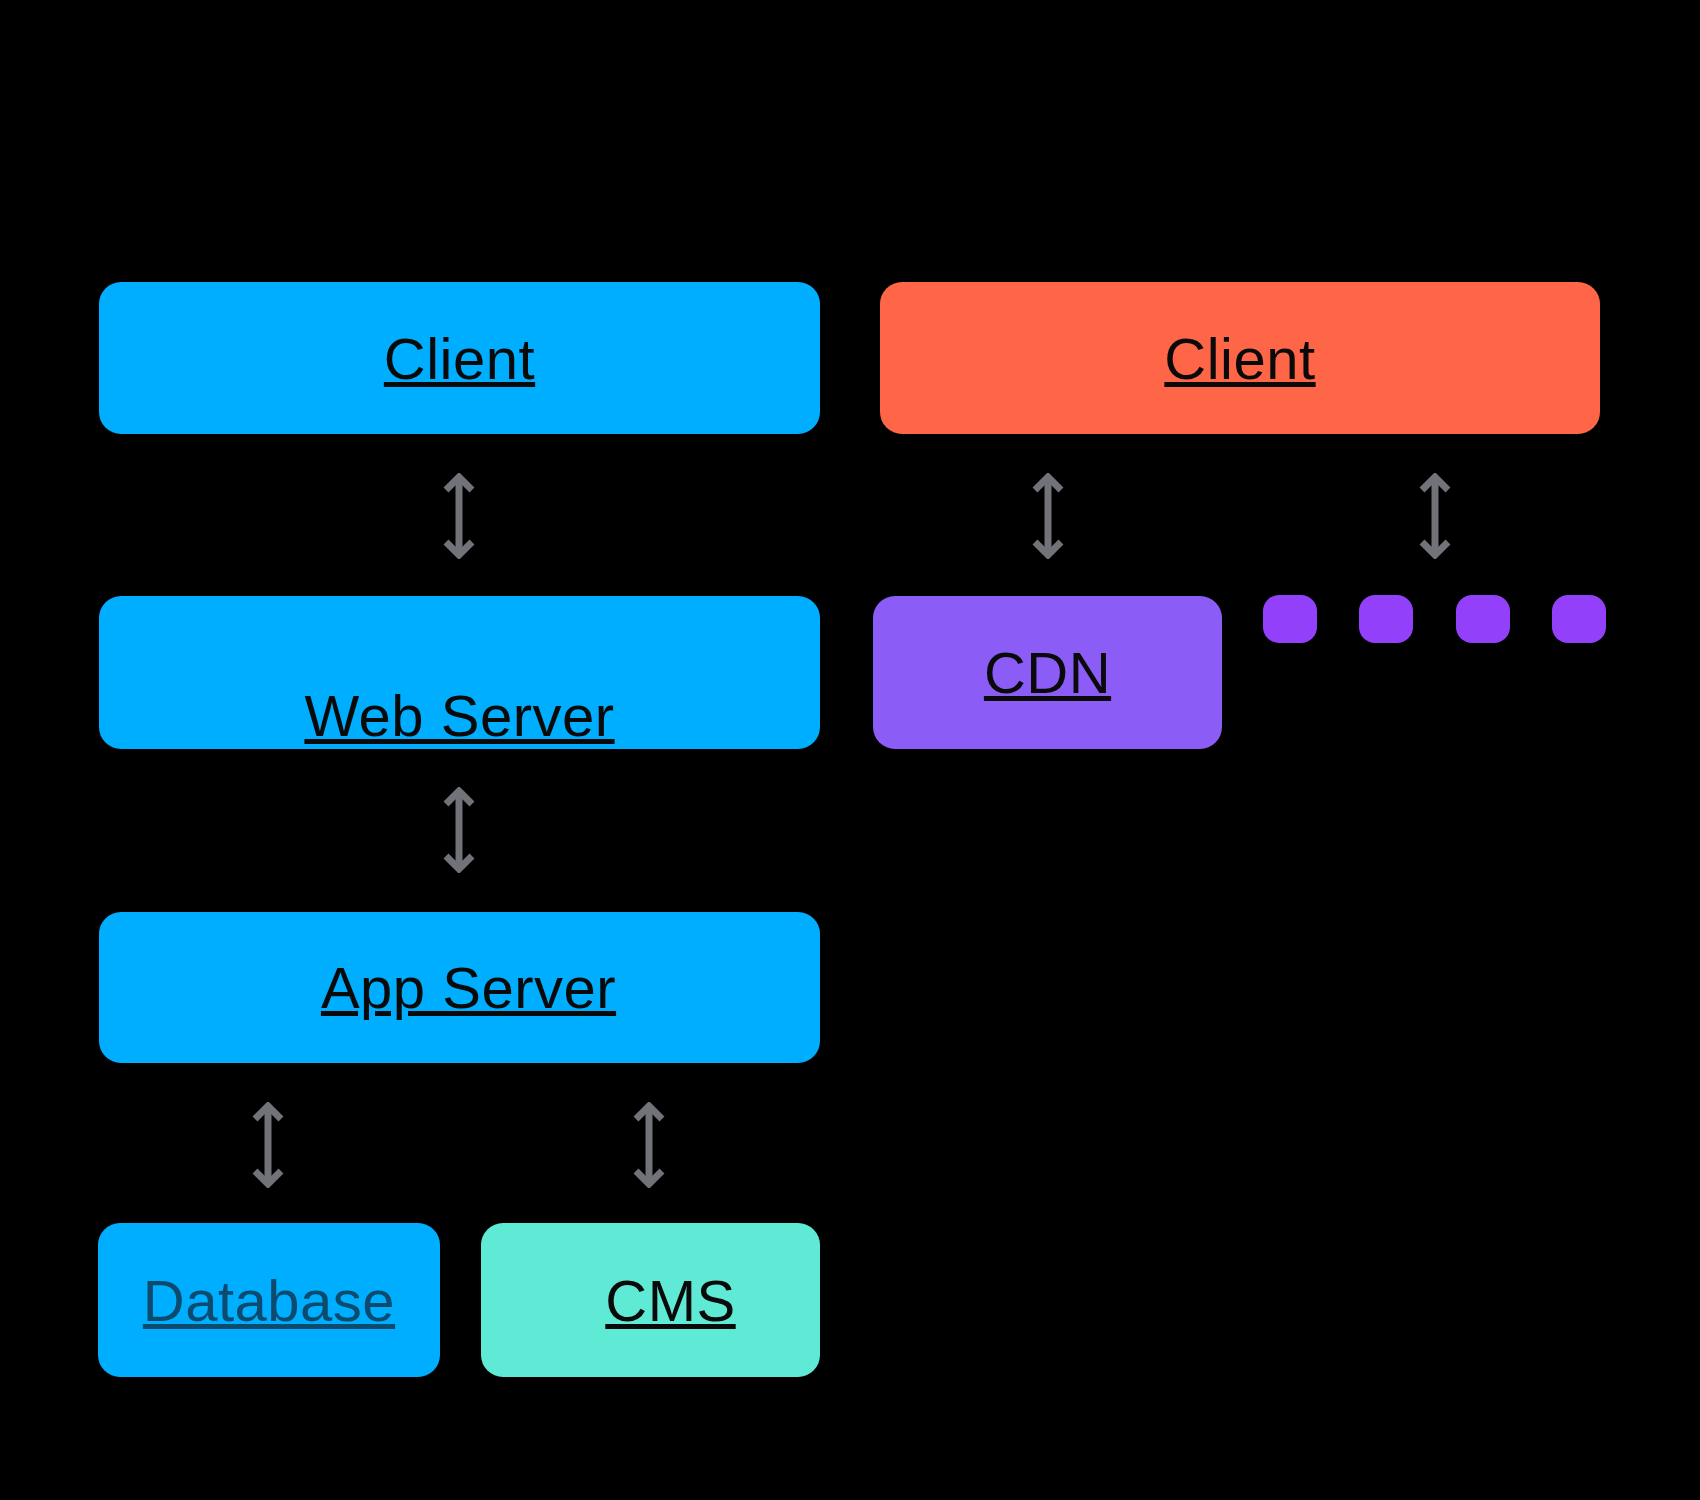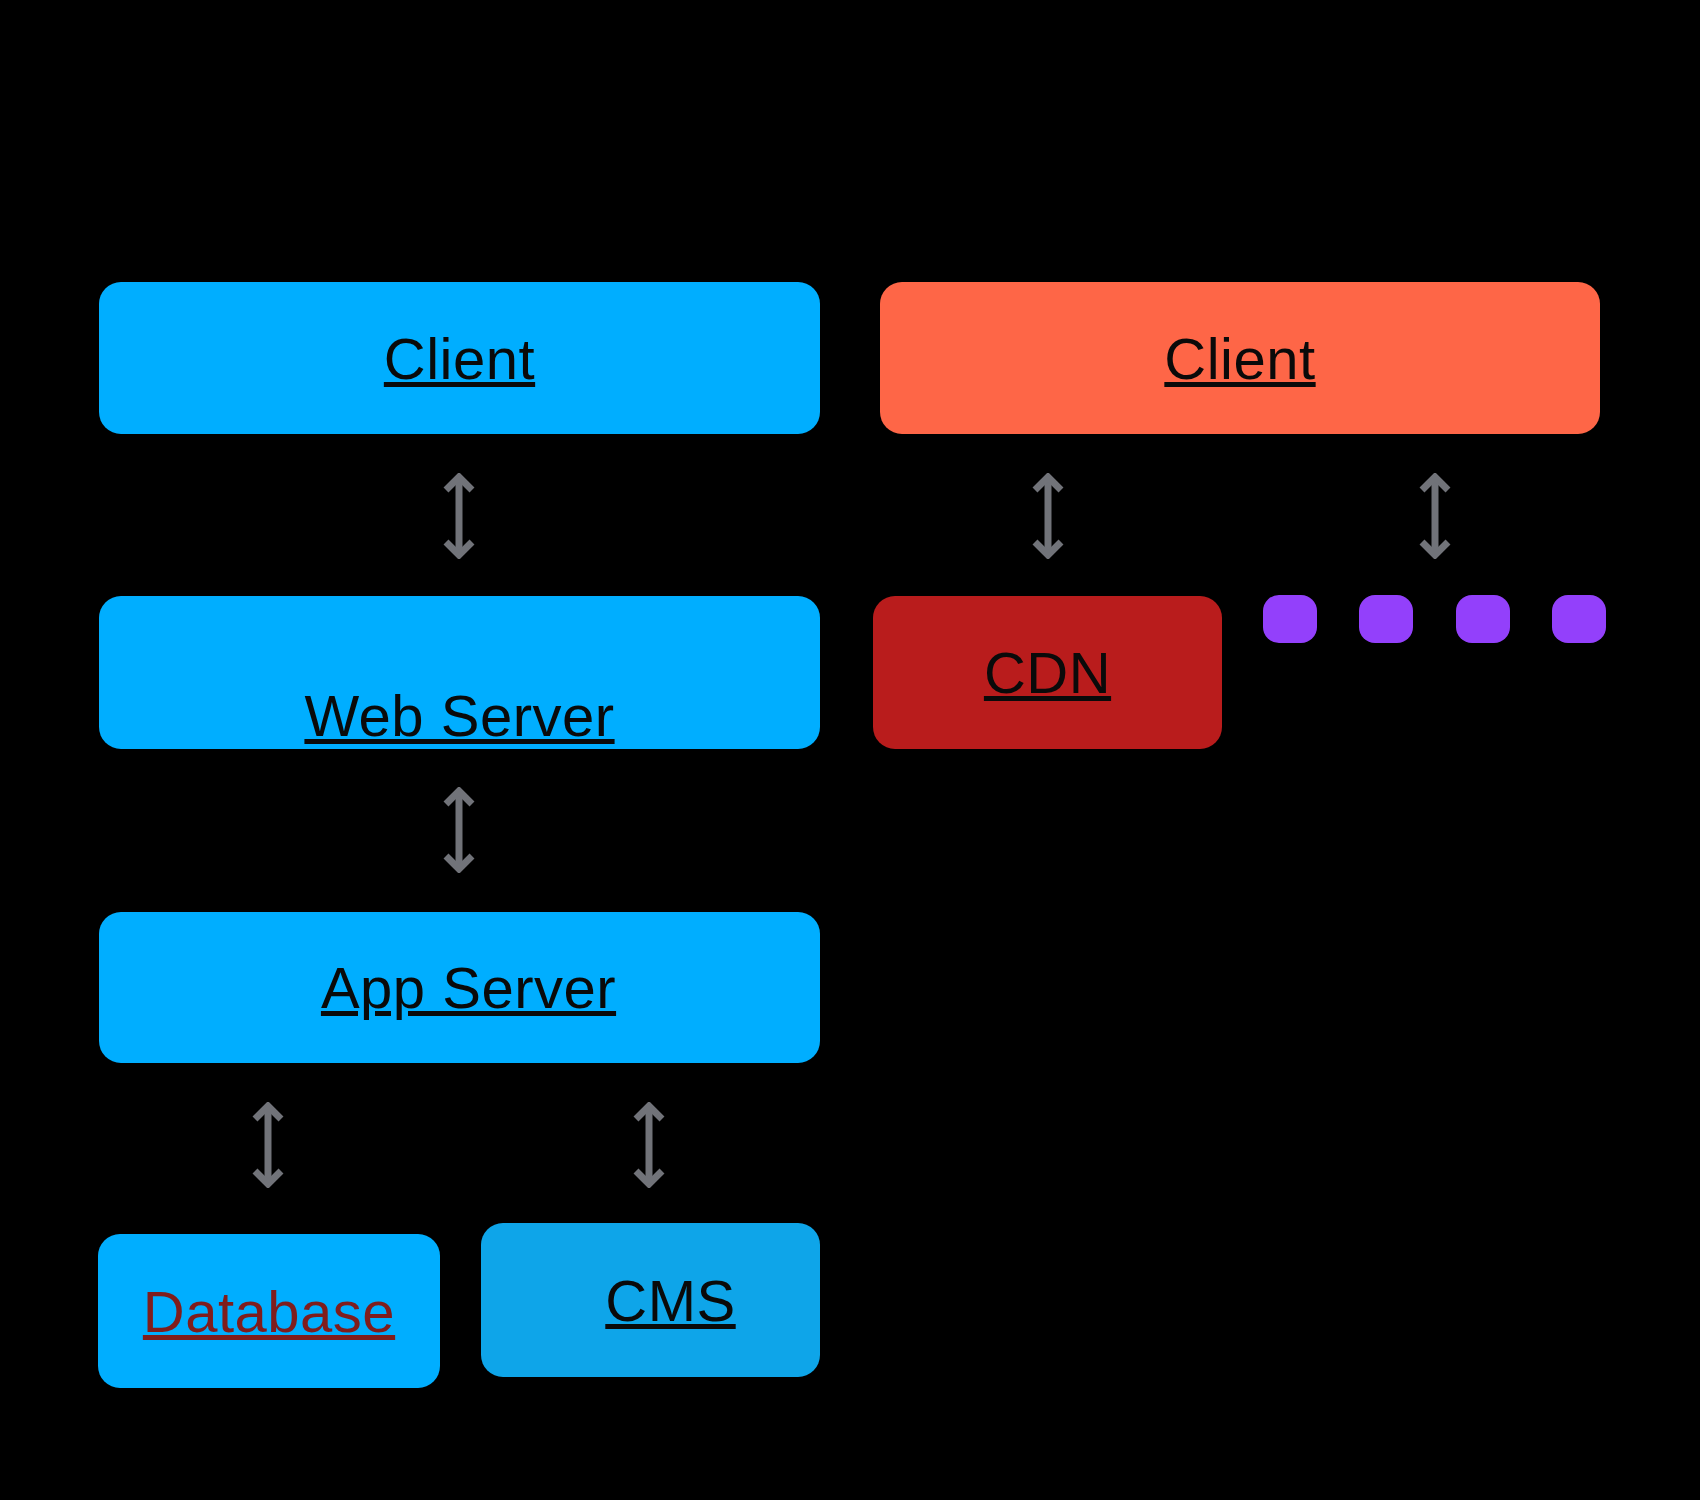--- a/index.html
+++ b/index.html
@@ -78,33 +78,33 @@
   </div>
 
   <div class="node" id="n-client-right" style="background: rgb(254, 102, 71); color: rgb(10, 10, 10);">
     <span class="node-label">Client</span>
   </div>
 
   <div class="node" id="n-web-server" style="background: rgb(0, 174, 255); color: rgb(10, 10, 10); align-items: flex-end;">
     <span class="node-label">Web Server</span>
   </div>
 
-  <div class="node" id="n-cdn" style="background: #b91c1c; color: rgb(10, 10, 10);">
+  <div class="node" id="n-cdn" style="background: #8b5cf6; color: rgb(10, 10, 10);">
     <span class="node-label">CDN</span>
   </div>
 
   <div class="node" id="n-app-server" style="background: rgb(0, 174, 255); color: rgb(10, 10, 10); padding-left: 18px;">
     <span class="node-label">App Server</span>
   </div>
 
-  <div class="node" id="n-database" style="background: rgb(0, 174, 255); color: #7f1d1d; margin-top: 11px;">
+  <div class="node" id="n-database" style="background: rgb(0, 174, 255); color: #0c4a6e;">
     <span class="node-label">Database</span>
   </div>
 
-  <div class="node" id="n-cms" style="background: #0ea5e9; color: rgb(10, 10, 10); padding-left: 40px;">
+  <div class="node" id="n-cms" style="background: #5eead4; color: rgb(10, 10, 10); padding-left: 40px;">
     <span class="node-label">CMS</span>
   </div>
 
   <div class="arrow" id="a-1">
     <svg viewBox="0 0 32 86" aria-hidden="true">
       <line x1="16" y1="7" x2="16" y2="79"></line>
       <path d="M3 17 L16 4 L29 17"></path>
       <path d="M3 69 L16 82 L29 69"></path>
     </svg>
   </div>

